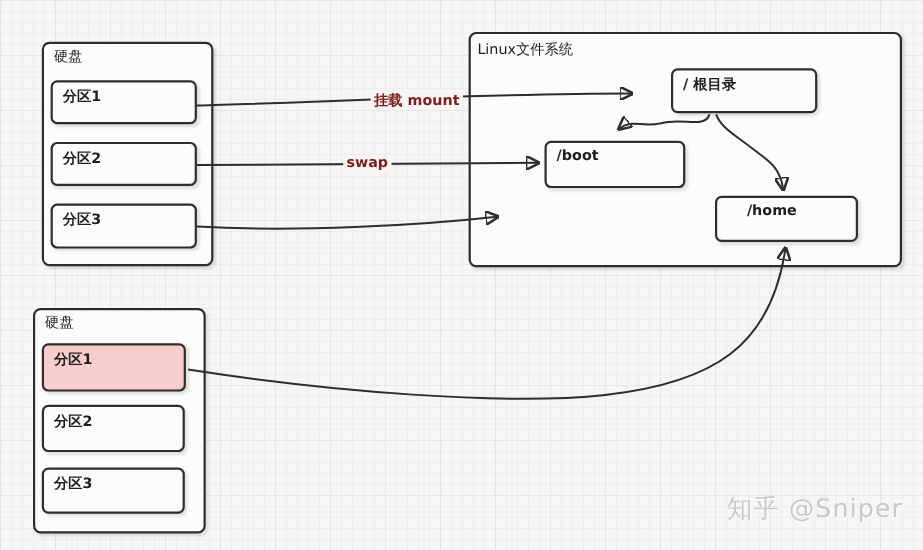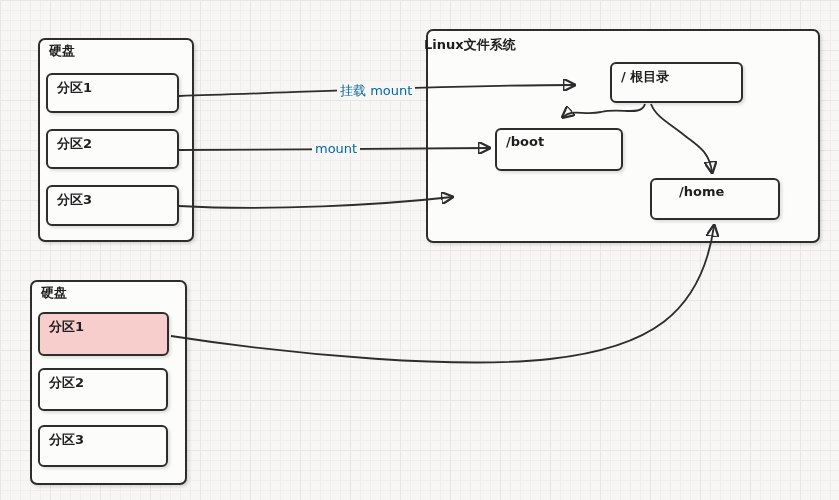--- a/index.html
+++ b/index.html
@@ -20,21 +20,21 @@
     position:absolute;
     box-sizing:border-box;
     background:#fcfcfa;
     border:2px solid #2d2d2d;
     border-radius:7px;
     box-shadow:2px 2px 3px rgba(0,0,0,0.12);
     z-index:1;
   }
   .group-title{
     position:absolute;
-    font-weight:bold;
+    font-weight:normal;
     font-size:13px;
     color:#1e1e1e;
     white-space:nowrap;
     z-index:2;
     text-align:right;
   }
   .node{
     position:absolute;
     box-sizing:border-box;
     background:#fcfcfa;
@@ -50,23 +50,23 @@
   }
   .node.highlight{ background:#f8cecc; }
   #edges{
     position:absolute;left:0;top:0;width:839px;height:500px;
     z-index:3;pointer-events:none;
   }
   #edges path{ fill:none; stroke:#2d2d2d; stroke-width:1.8px; }
   .edge-label{
     position:absolute;
     z-index:4;
-    font-weight:normal;
+    font-weight:bold;
     font-size:13px;
-    color:#0369a1;
+    color:#7f1d1d;
     background:#f7f6f4;
     padding:0 3px;
     white-space:nowrap;
   }
   .watermark{
     position:absolute;
     right:18px;bottom:22px;
     z-index:5;
     font-size:23px;
     letter-spacing:1px;
@@ -80,21 +80,21 @@
 
 <div id="stage">
 
   <div class="box" style="left:38px;top:38px;width:156px;height:204px;"></div>
   <span class="group-title" style="left:49px;top:42px;">硬盘</span>
   <div class="node" style="left:46px;top:73px;width:133px;height:40px;">分区1</div>
   <div class="node" style="left:46px;top:129px;width:133px;height:40px;">分区2</div>
   <div class="node" style="left:46px;top:185px;width:133px;height:41px;">分区3</div>
 
   <div class="box" style="left:426px;top:29px;width:394px;height:214px;"></div>
-  <span class="group-title" style="left:424px;top:36px;">Linux文件系统</span>
+  <span class="group-title" style="left:434px;top:36px;">Linux文件系统</span>
   <div class="node" style="left:580px;top:62px;width:133px;height:41px;margin-left:30px;">/ 根目录</div>
   <div class="node" style="left:495px;top:128px;width:128px;height:43px;">/boot</div>
   <div class="node" style="left:650px;top:178px;width:130px;height:42px;padding-left:27px;">/home</div>
 
   <div class="box" style="left:30px;top:280px;width:157px;height:205px;"></div>
   <span class="group-title" style="left:41px;top:284px;">硬盘</span>
   <div class="node highlight" style="left:38px;top:312px;width:131px;height:44px;">分区1</div>
   <div class="node" style="left:38px;top:368px;width:130px;height:43px;">分区2</div>
   <div class="node" style="left:38px;top:425px;width:130px;height:42px;">分区3</div>
 
@@ -106,16 +106,17 @@
     </defs>
     <path d="M 179 96 C 290 93, 440 85, 574 85" marker-end="url(#arrow)"></path>
     <path d="M 179 150 C 280 150, 400 148, 489 148" marker-end="url(#arrow)"></path>
     <path d="M 179 206 C 270 211, 380 205, 452 197" marker-end="url(#arrow)"></path>
     <path d="M 645 104 C 641 117, 621 107, 601 112 C 583 116, 574 108, 563 117" marker-end="url(#arrow)"></path>
     <path d="M 651 104 C 656 117, 669 123, 684 135 C 698 146, 709 151, 712 172" marker-end="url(#arrow)"></path>
     <path d="M 171 336 C 300 356, 460 369, 550 359 C 648 348, 701 315, 714 226" marker-end="url(#arrow)"></path>
   </svg>
 
   <span class="edge-label" style="left:337px;top:82px;">挂载 mount</span>
-  <span class="edge-label" style="left:312px;top:141px;">mount</span>
+  <span class="edge-label" style="left:312px;top:141px;">swap</span>
 
+  <div class="watermark">知乎 @Sniper</div>
 
 </div>
 
 </body></html>

